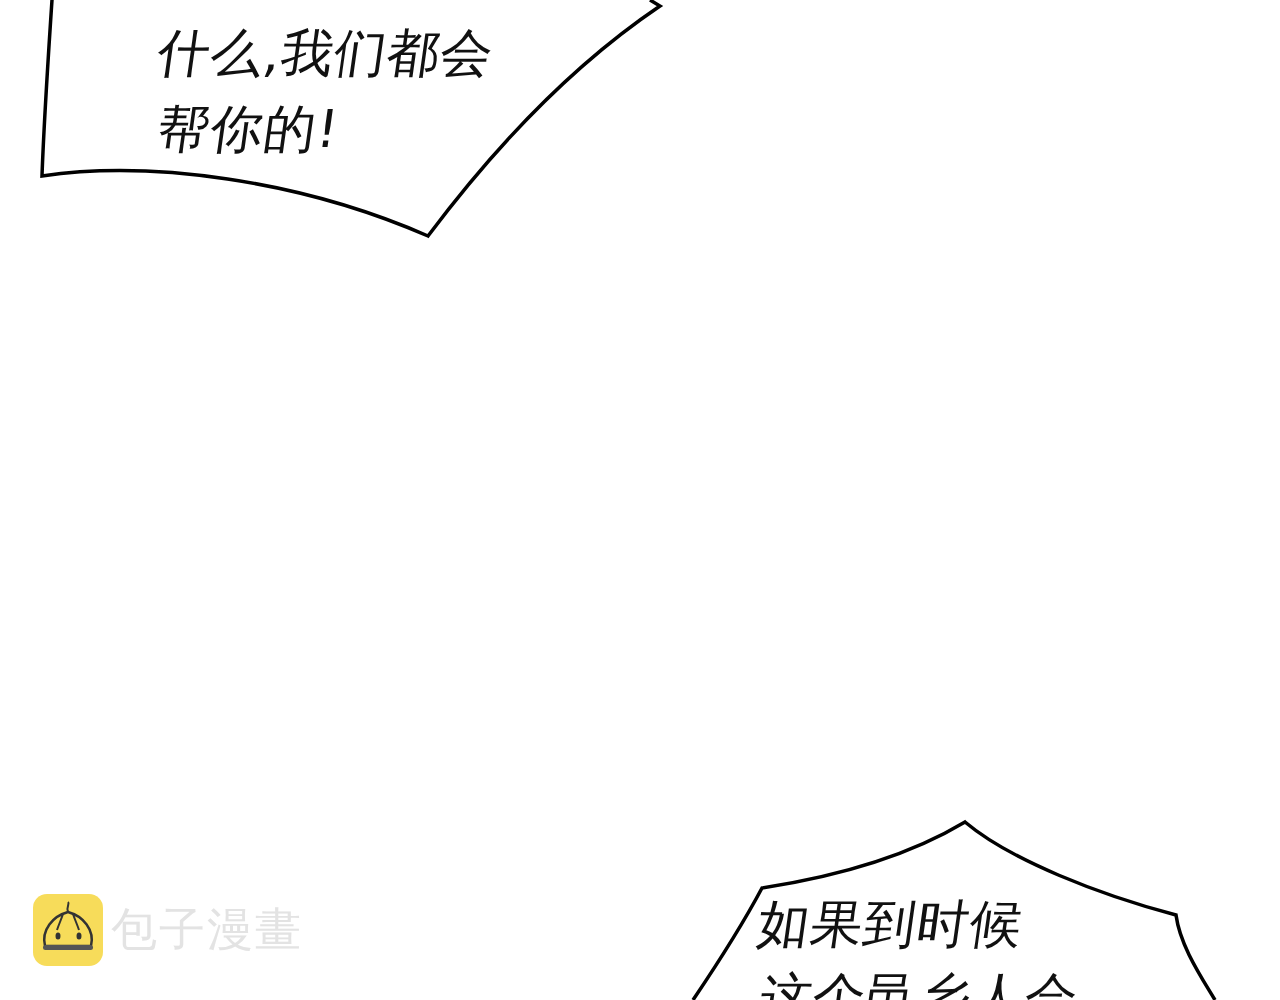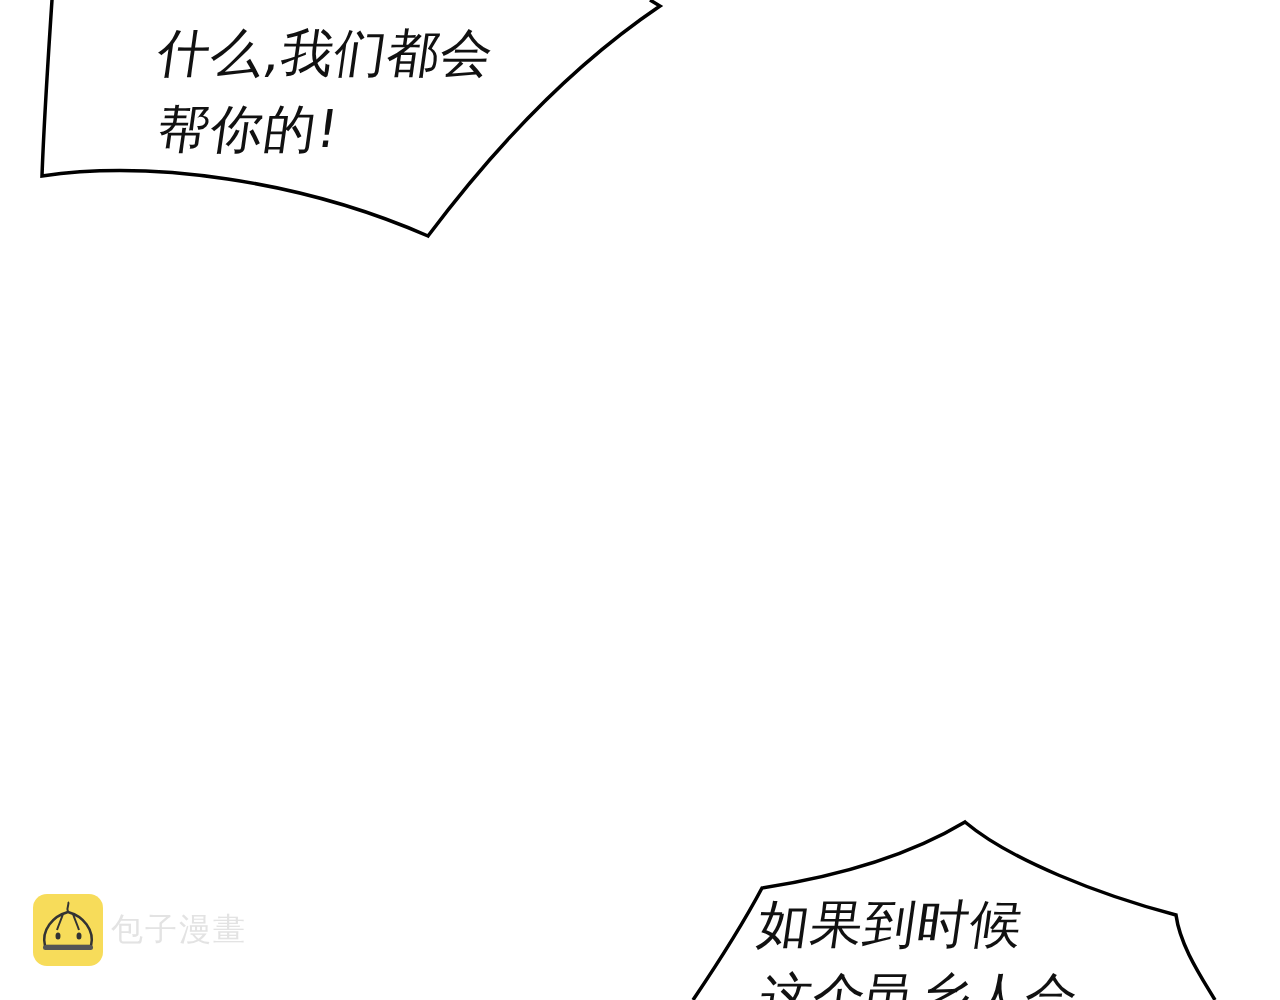--- a/index.html
+++ b/index.html
@@ -5,21 +5,21 @@
   html, body { margin: 0; padding: 0; }
   body { width: 1280px; height: 1000px; overflow: hidden; background: #ffffff; position: relative; font-family: "DejaVu Sans", sans-serif; }
   .bubbles { position: absolute; left: 0; top: 0; width: 1280px; height: 1000px; }
   .bubble-text { position: absolute; color: #111111; font-size: 52px; line-height: 62px; letter-spacing: 1px; white-space: nowrap; transform: skewX(-8deg); }
   #top-line1 { left: 158px; top: 22px; }
   #top-line2 { left: 158px; top: 98px; }
   #bot-line1 { left: 758px; top: 893px; }
   #bot-line2 { left: 760px; top: 966px; }
   .watermark { position: absolute; left: 33px; top: 894px; display: flex; align-items: center; gap: 8px; }
   .wm-icon { width: 70px; height: 72px; background: #f7dc5a; border-radius: 14px; position: relative; }
-  .wm-text { font-size: 32px; color: #e3e3e3; letter-spacing: 2px; font-family: "DejaVu Sans", sans-serif; }
+  .wm-text { font-size: 46px; color: #e3e3e3; letter-spacing: 2px; font-family: "DejaVu Sans", sans-serif; }
 </style>
 </head>
 <body>
 
 <svg class="bubbles" width="1280" height="1000" viewBox="0 0 1280 1000">
   <path d="M52,0 C48,60 44,120 42,176 C150,160 300,180 428,236 C500,140 580,60 660,6 L650,0" fill="#ffffff" stroke="#000000" stroke-width="3.5" stroke-linejoin="miter"></path>
   <path d="M693,1000 C720,960 745,920 762,888 C840,876 910,855 965,822 C1010,860 1100,895 1176,915 C1180,945 1200,975 1215,1000" fill="#ffffff" stroke="#000000" stroke-width="3.5" stroke-linejoin="miter"></path>
 </svg>
 
 <div class="bubble-text" id="top-line1">什么,我们都会</div>

